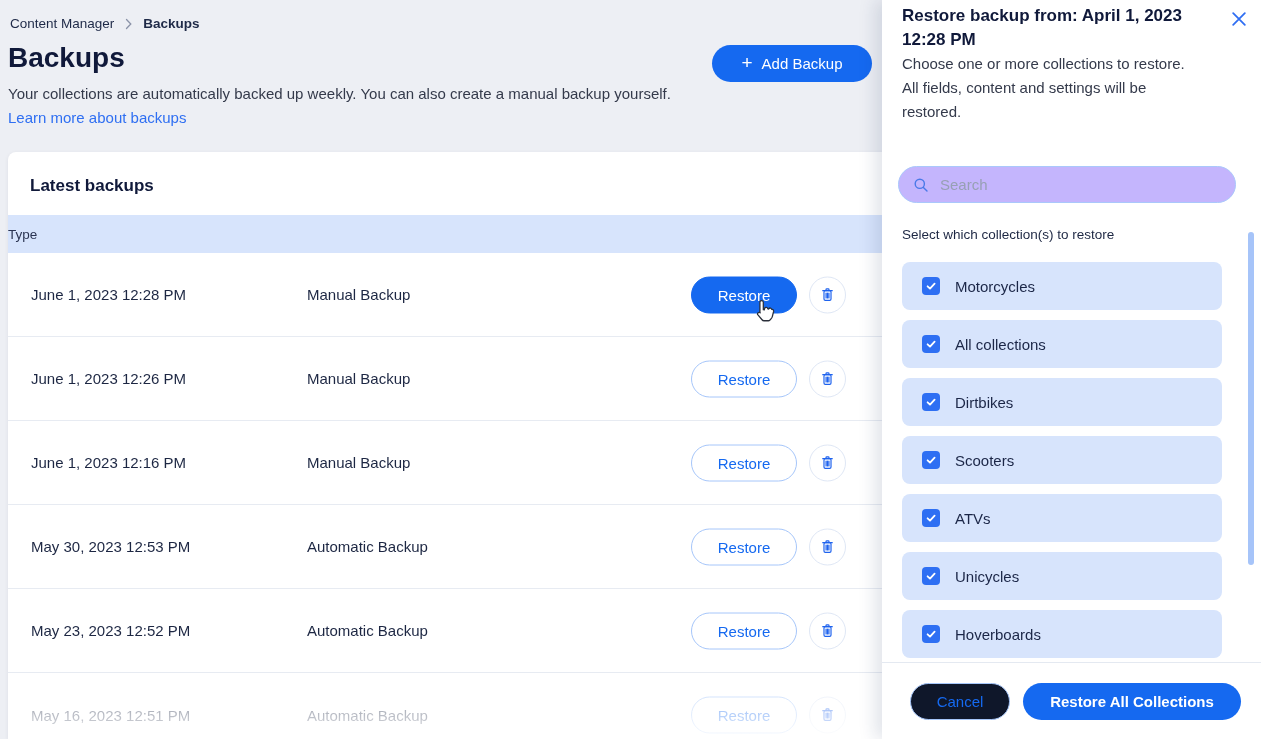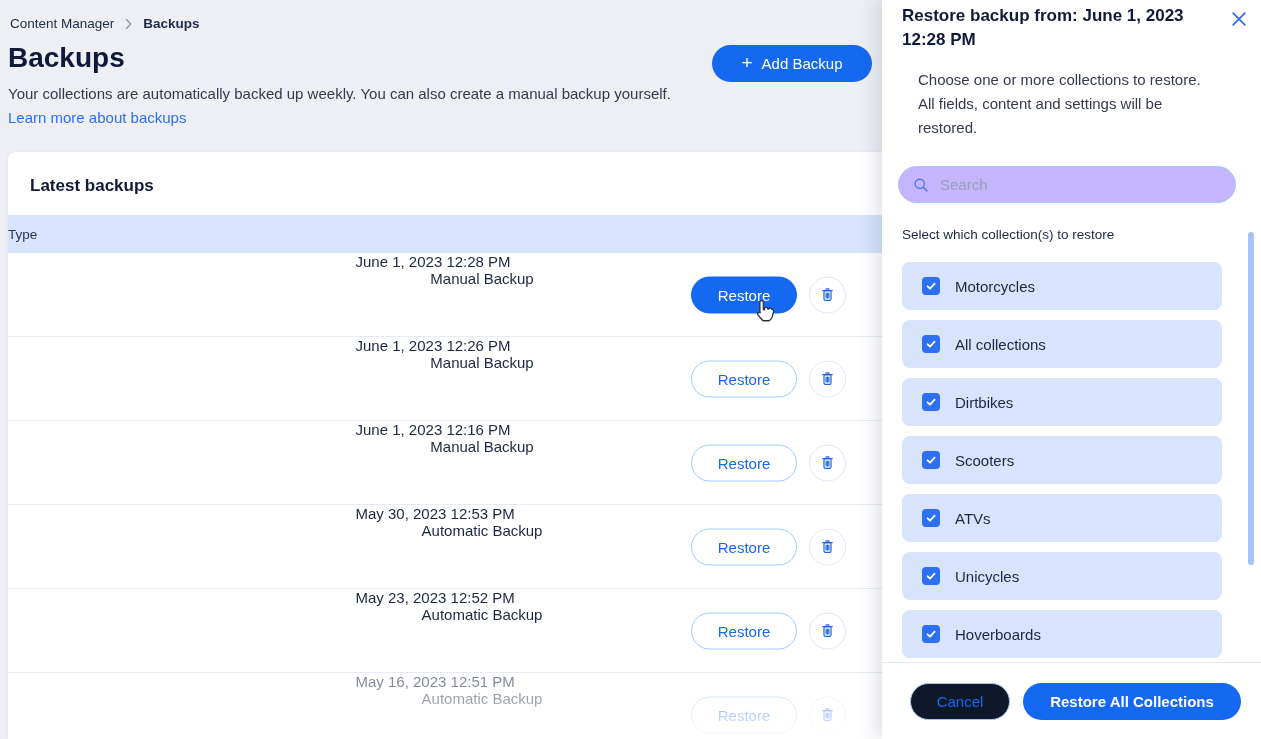--- a/index.html
+++ b/index.html
@@ -27,21 +27,21 @@
     display:flex; align-items:center; justify-content:center; gap:9px; cursor:pointer; }
   .add-btn .plus { font-size:19px; font-weight:300; line-height:1; margin-top:-2px; }
 
   .card { position:absolute; top:152px; left:8px; width:948px; bottom:0; background:#fff;
     border-radius:8px 8px 0 0; box-shadow:0 1px 4px rgba(20,30,60,.07); overflow:hidden; }
   .card-title { margin:0; height:63px; padding:24px 0 0 22px; font-size:17px; font-weight:700; color:var(--text-dark,#10193a); }
   .thead { height:38px; background:var(--light-blue,#d7e4fc); display:flex; align-items:center; font-size:13.5px; color:#2b3452; }
   .thead .c1 { margin-left:23px; width:276px; }
 
   .trow { position:relative; height:84px; border-bottom:1px solid var(--divider,#e7ebf2);
-    display:flex; align-items:center; font-size:15px; color:#1d2743;flex-direction:column; }
+    display:flex; align-items:center; font-size:15px; color:#1d2743; }
   .trow:last-child { border-bottom:none; }
   .trow .date { margin-left:23px; width:276px; }
   .trow.faded { opacity:.55; }
 
   .restore-btn { position:absolute; left:683px; top:50%; transform:translateY(-50%);
     width:106px; height:37px; border-radius:19px; border:1px solid var(--outline-border,#a6c6fa);
     background:#fff; color:var(--primary,#1569f0); font-size:15px; font-family:inherit; cursor:pointer; }
   .restore-btn.filled { background:var(--primary,#1569f0); border-color:var(--primary,#1569f0); color:#fff; }
   .trash-btn { position:absolute; left:801px; top:50%; transform:translateY(-50%); width:37px; height:37px;
     border-radius:50%; border:1px solid #dfe7f5; background:#fff; display:flex; align-items:center; justify-content:center; cursor:pointer; padding:0; }
@@ -49,21 +49,21 @@
 
   .fade-overlay { position:absolute; left:0; right:0; bottom:0; height:52px;
     background:linear-gradient(rgba(255,255,255,0), rgba(255,255,255,.82)); pointer-events:none; z-index:5; }
 
   
   .panel { position:absolute; top:0; right:0; width:379px; height:739px; background:#fff;
     box-shadow:-7px 0 16px rgba(25,45,90,.13); z-index:10; }
   .panel-title { margin:0; position:absolute; top:4px; left:20px; width:322px;
     font-size:17px; line-height:24px; font-weight:700; color:var(--text-dark,#10193a); }
   .close-btn { position:absolute; top:11px; right:13px; width:18px; height:18px; border:none; background:none; padding:0; cursor:pointer; }
-  .panel-sub { margin:16px; position:absolute; top:52px; left:20px; width:292px; font-size:15px; line-height:24px; color:var(--text-body,#343a4b); }
+  .panel-sub { margin:0; position:absolute; top:52px; left:20px; width:292px; font-size:15px; line-height:24px; color:var(--text-body,#343a4b); }
 
   .search-box { position:absolute; top:166px; left:16px; width:338px; height:37px;
     border:1px solid #aac8fb; border-radius:19px; background:#c4b5fd; display:flex; align-items:center; padding:0 14px; gap:9px; }
   .search-box input { flex:1; border:none; outline:none; font-size:15px; font-family:inherit; color:#1d2743; background:transparent; }
   .search-box input::placeholder { color:#97a0b4; }
 
   .select-label { position:absolute; top:227px; left:20px; font-size:13.5px; color:#1d2743; }
 
   .coll-list { position:absolute; top:262px; left:20px; width:320px; display:flex; flex-direction:column; gap:10px; }
   .coll-item { height:48px; border-radius:8px; background:var(--light-blue,#d7e4fc);
@@ -216,21 +216,21 @@
         </svg>
       </span>
     </button>
   </div>
 </div>
     <div class="fade-overlay"></div>
   </div>
 </div>
 
 <aside class="panel">
-  <h3 class="panel-title">Restore backup from: June 1, 2023 12:28 PM</h3>
+  <h3 class="panel-title">Restore backup from: April 1, 2023 12:28 PM</h3>
   <button class="close-btn">
     <svg width="14" height="14" viewBox="0 0 12 12">
         <path d="M1 1 L11 11 M11 1 L1 11" stroke="#2f6ef3" stroke-width="1.5" stroke-linecap="round"></path>
       </svg>
   </button>
   <p class="panel-sub">Choose one or more collections to restore. All fields, content and settings will be restored.</p>
 
   <div class="search-box">
     <span style="display:flex;">
       <svg width="16" height="16" viewBox="0 0 16 16">

